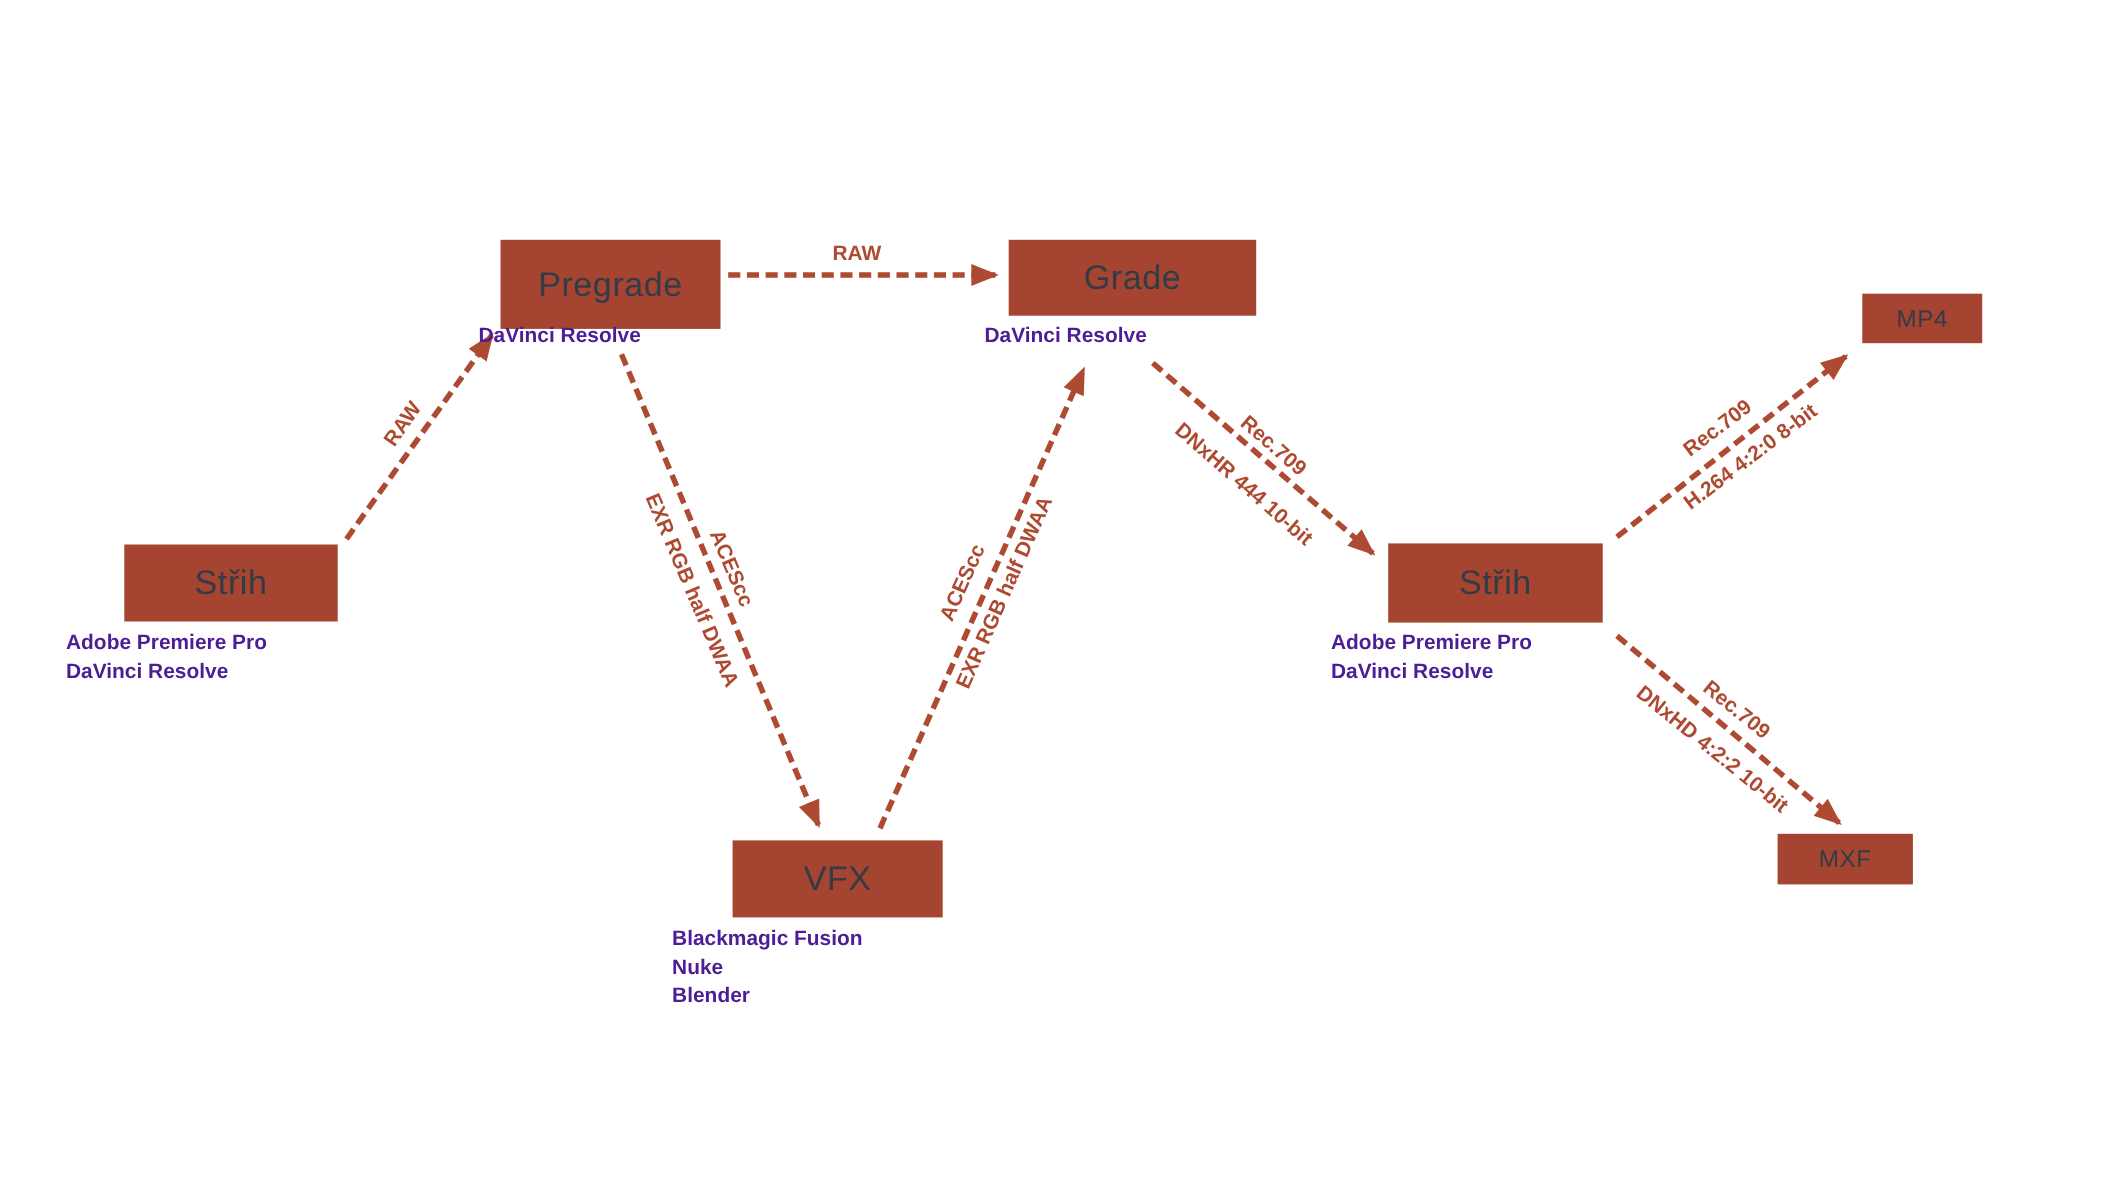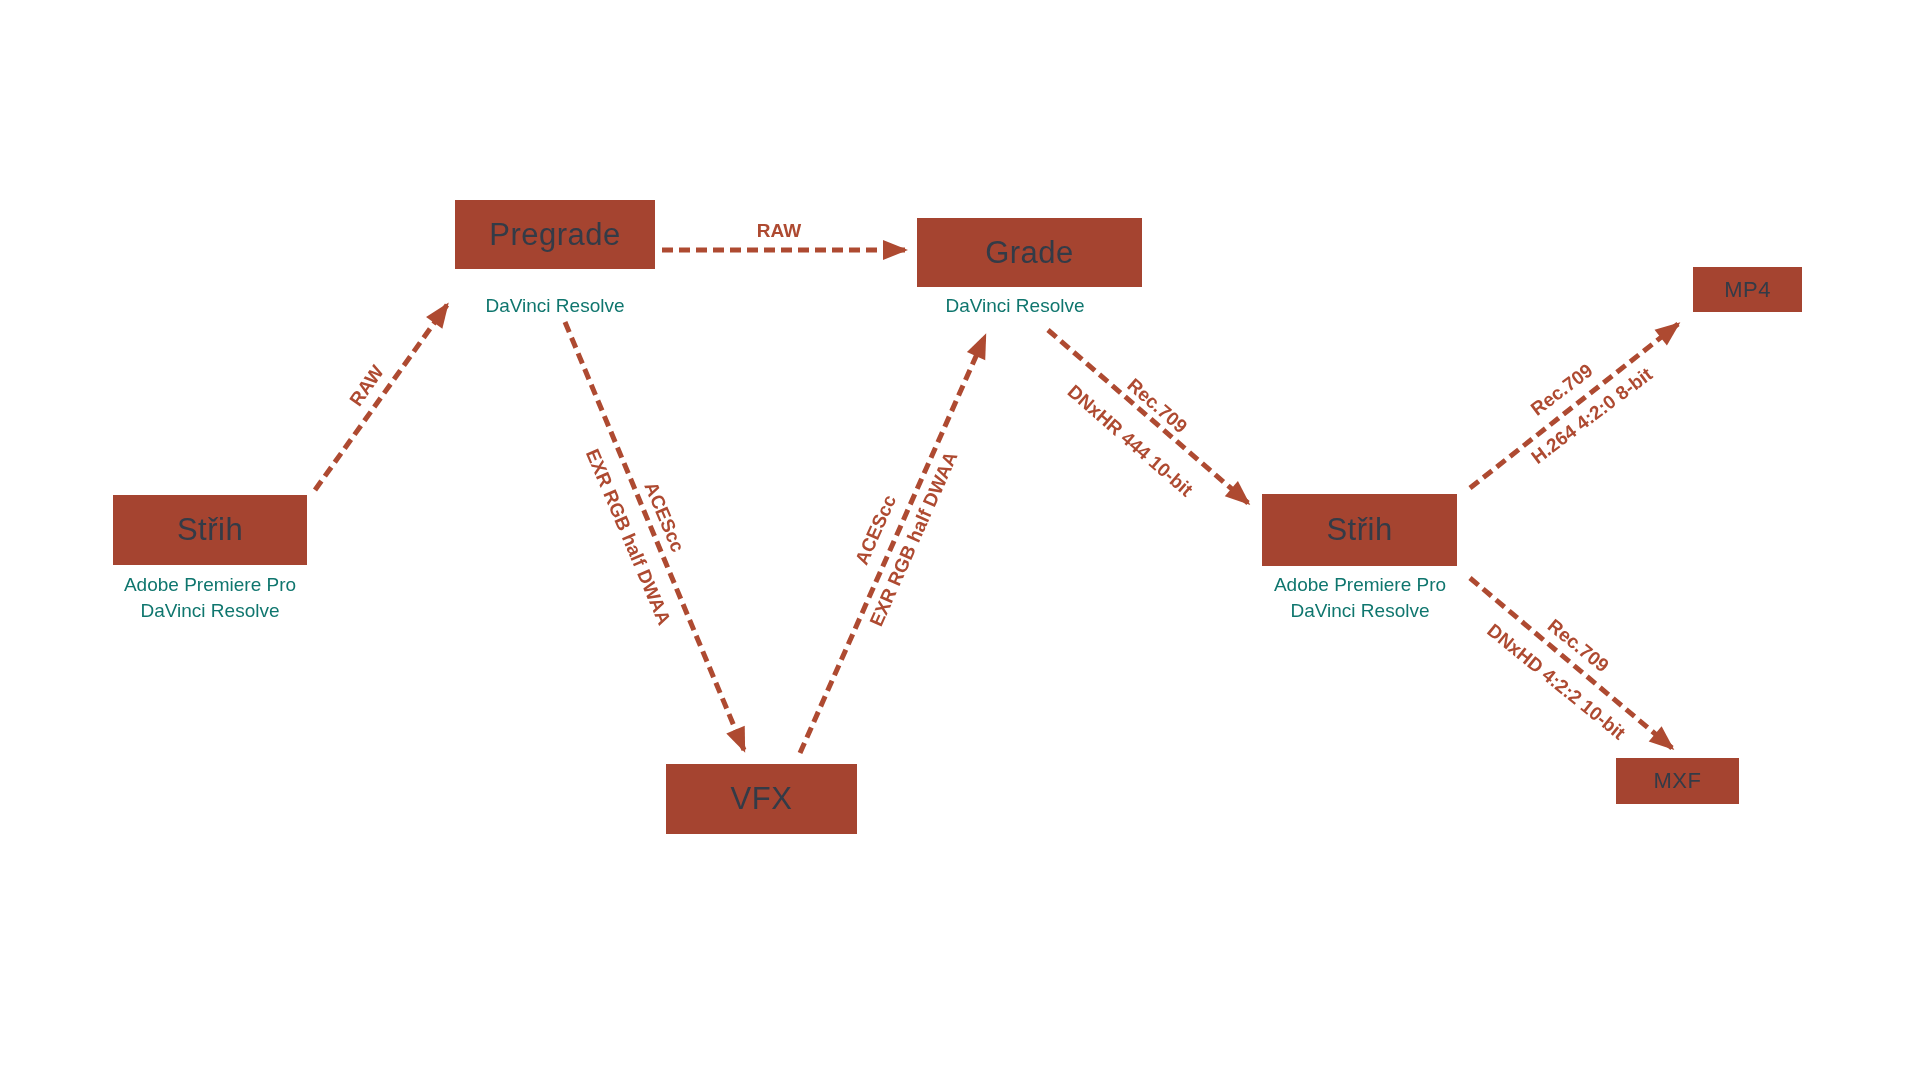--- a/index.html
+++ b/index.html
@@ -23,23 +23,22 @@
     display:flex;align-items:center;justify-content:center;
   }
   .node-title{
     color:#333B47;
     font-size:31px;
     letter-spacing:0.5px;
   }
   .node.small .node-title{font-size:22px;}
   .node-sub{
     position:absolute;
-    text-align:center;
-    color:#0f766e;
-    font-weight:normal;
+    color:#4c1d95;
+    font-weight:bold;
     font-size:19px;
     line-height:26px;
   }
   .edge-label{
     position:absolute;
     color:#AE4A31;
     font-weight:bold;
     font-size:19px;
     white-space:nowrap;
   }
@@ -65,36 +64,41 @@
   </svg>
 
   <div class="node" style="left:113px;top:495px;width:194px;height:70px">
     <span class="node-title">Střih</span>
   </div>
   <div class="node-sub" style="left:60px;top:572px;width:300px">
     <div>Adobe Premiere Pro</div>
     <div>DaVinci Resolve</div>
   </div>
 
-  <div class="node" style="left:455px;top:200px;width:200px;height:69px">
+  <div class="node" style="left:455px;top:218px;width:200px;height:81px">
     <span class="node-title">Pregrade</span>
   </div>
   <div class="node-sub" style="left:435px;top:293px;width:240px">
     <div>DaVinci Resolve</div>
   </div>
 
   <div class="node" style="left:917px;top:218px;width:225px;height:69px">
     <span class="node-title">Grade</span>
   </div>
   <div class="node-sub" style="left:895px;top:293px;width:240px">
     <div>DaVinci Resolve</div>
   </div>
 
   <div class="node" style="left:666px;top:764px;width:191px;height:70px">
     <span class="node-title">VFX</span>
+  </div>
+  <div class="node-sub" style="left:611px;top:841px;width:300px">
+    <div>Blackmagic Fusion</div>
+    <div>Nuke</div>
+    <div>Blender</div>
   </div>
 
   <div class="node" style="left:1262px;top:494px;width:195px;height:72px">
     <span class="node-title">Střih</span>
   </div>
   <div class="node-sub" style="left:1210px;top:572px;width:300px">
     <div>Adobe Premiere Pro</div>
     <div>DaVinci Resolve</div>
   </div>
 

